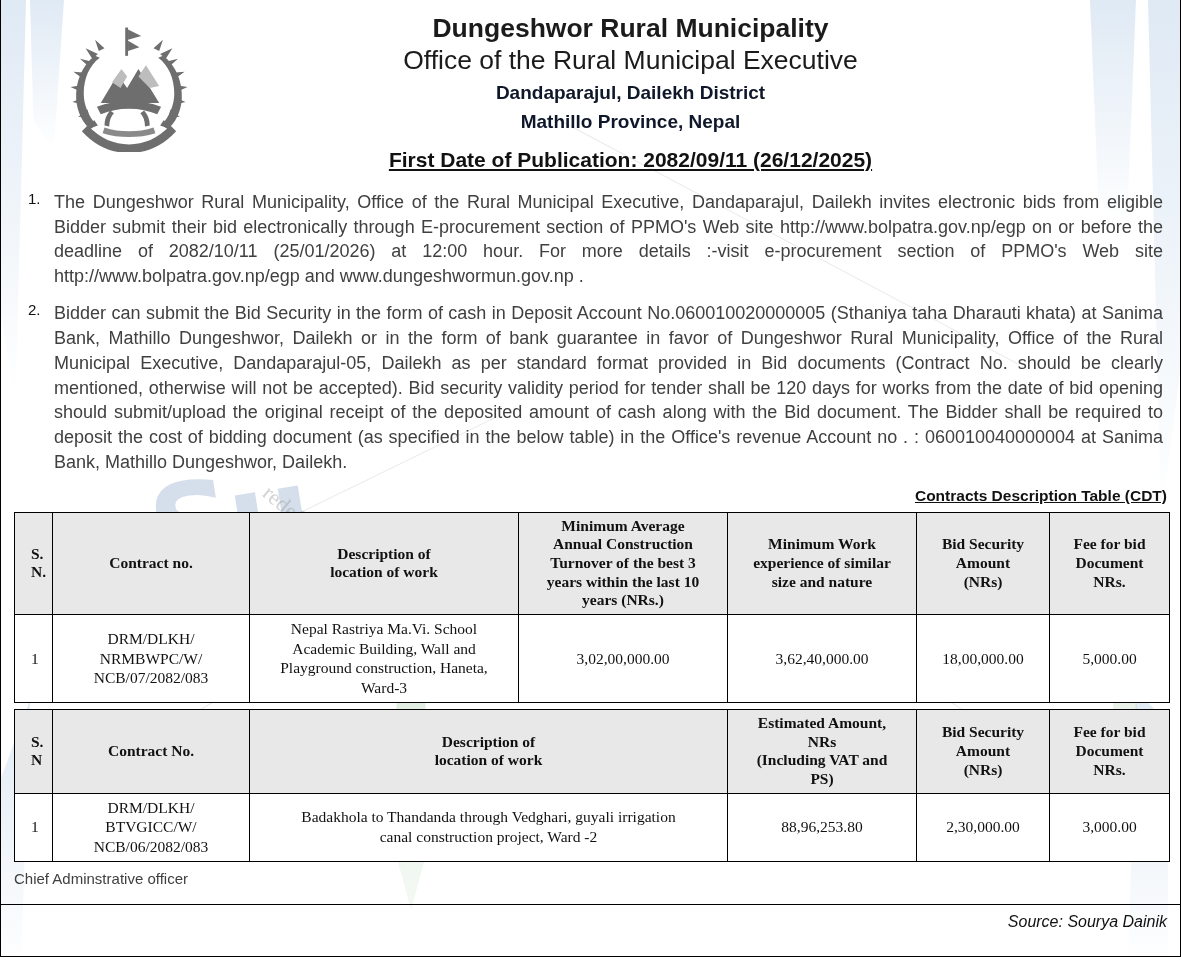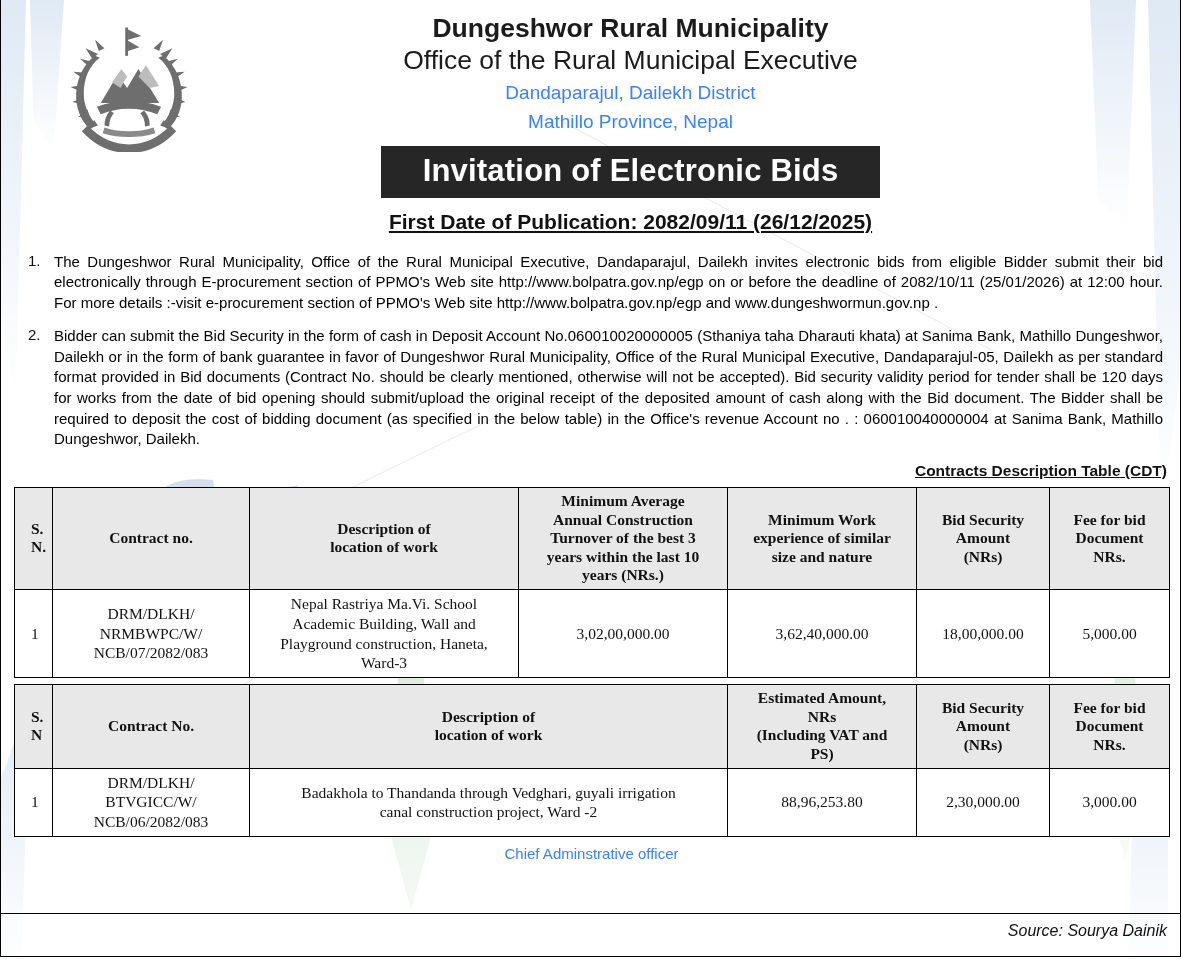--- a/index.html
+++ b/index.html
@@ -119,22 +119,22 @@
     font-family: "Liberation Sans", sans-serif;
   }
   .org-line2 {
     font-size: 26.5px;
     font-weight: normal;
     color: #1b1b1b;
     line-height: 1.22;
   }
   .org-line3, .org-line4 {
     font-size: 19px;
-    font-weight: normal;
-    color: #3b82f6;
+    font-weight: bold;
+    color: #0f172a;
     line-height: 1.45;
     margin-top: 2px;
   }
   .banner {
     display: inline-block;
     background: #262626;
     color: #ffffff;
     font-size: 31px;
     font-weight: bold;
     padding: 7px 42px 9px 42px;
@@ -162,23 +162,23 @@
   .para-num {
     width: 34px;
     flex: 0 0 34px;
     font-size: 15px;
     color: #111;
     padding-left: 8px;
     box-sizing: border-box;
   }
   .para-body {
     flex: 1;
-    font-size: 15px;
+    font-size: 18px;
     line-height: 1.38;
-    color: #000000;
+    color: #404040;
     text-align: justify;
     text-justify: inter-word;
   }
 
   
   .cdt-caption {
     text-align: right;
     font-size: 15.5px;
     font-weight: bold;
     color: #111;
@@ -214,28 +214,28 @@
   }
   td.sn-cell { font-size: 15px; }
   td.amt-low { vertical-align: bottom; padding-bottom: 12px; }
   td.amt-high { vertical-align: top; padding-top: 10px; }
   .tbl-gap { height: 6px; }
 
   
   .sign {
     width: 1155px;
     margin: 8px auto 0 auto;
-    text-align: center;
+    text-align: left;
     font-size: 15px;
-    color: #3b82f6;
+    color: #404040;
     padding-right: 6px;
   }
   .source-bar {
     position: absolute;
-    left: 0; right: 0; bottom: 3px;
+    left: 0; right: 0; bottom: 12px;
     height: 40px;
     border-top: 1.5px solid #000;
     z-index: 3;
     background: rgba(255,255,255,.0);
   }
   .source-text {
     position: absolute;
     right: 14px;
     top: 8px;
     font-size: 16px;
@@ -308,21 +308,20 @@
             <path d="M52 66 l10 -14 l6 8 l-7 12 z"></path>
             <path d="M80 60 l8 -12 l14 22 l-10 2 z"></path>
           </g>
         </svg>
       </div>
       <div class="head-text">
         <div class="org-line1">Dungeshwor Rural Municipality</div>
         <div class="org-line2">Office of the Rural Municipal Executive</div>
         <div class="org-line3">Dandaparajul, Dailekh District</div>
         <div class="org-line4">Mathillo Province, Nepal</div>
-        <div class="banner">Invitation of Electronic Bids</div>
         <div class="pubdate">First Date of Publication: 2082/09/11 (26/12/2025)</div>
       </div>
     </div>
 
     <div class="paras">
       <div class="para">
         <div class="para-num">1.</div>
         <div class="para-body">The Dungeshwor Rural Municipality, Office of the Rural Municipal Executive, Dandaparajul, Dailekh invites electronic bids from eligible Bidder submit their bid electronically through E-procurement section of PPMO's Web site http://www.bolpatra.gov.np/egp on or before the deadline of 2082/10/11 (25/01/2026) at 12:00 hour. For more details :-visit e-procurement section of PPMO's Web site http://www.bolpatra.gov.np/egp and www.dungeshwormun.gov.np .</div>
       </div>
       <div class="para">

